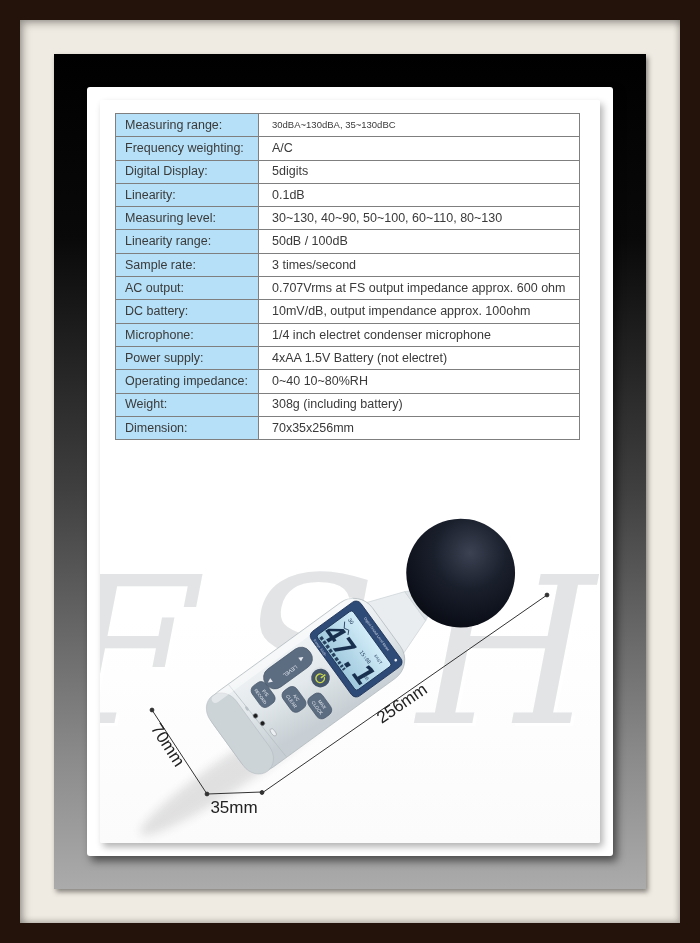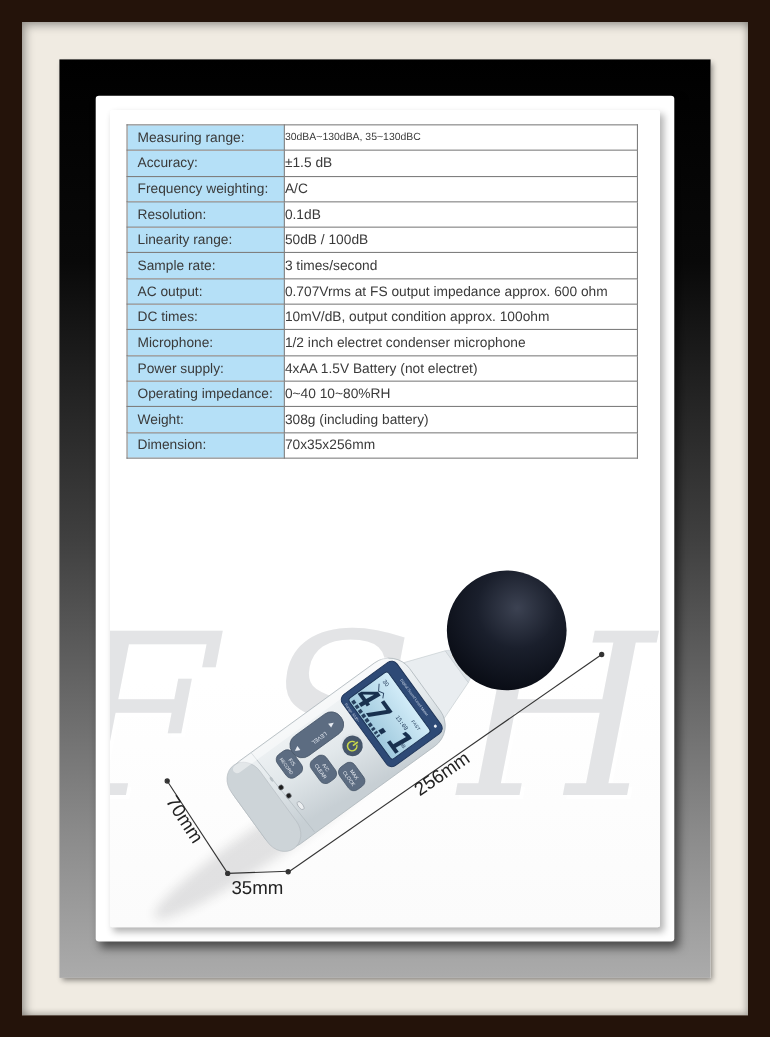--- a/index.html
+++ b/index.html
@@ -29,69 +29,73 @@
   table.spec{
     position:absolute;left:15px;top:13px;width:465px;
     border-collapse:collapse;table-layout:fixed;
   }
   table.spec td{
     border:1px solid #7f7f7f;height:22.3px;padding:0 6px 0 9px;
     font-size:12.5px;color:#3a3a3a;white-space:nowrap;overflow:hidden;
     line-height:1;
   }
   table.spec td.lab{background:#b5e0f7;width:127px;}
-  table.spec td.val{padding-left:0;}
+  table.spec td.val{padding-left:13px;}
   table.spec td.val.small{font-size:9.5px;}
   svg.photo{position:absolute;left:0;top:405px;}
 </style>
 </head>
 <body>
 
 <div class="mat">
   <div class="gframe">
     <div class="card">
       <div class="panel">
 
         <table class="spec">
           <tbody>
               <tr>
                 <td class="lab">Measuring range:</td>
                 <td class="val small">30dBA~130dBA, 35~130dBC</td>
               </tr>
               <tr>
-                <td class="lab">Accuracy:</td>
-                <td class="val">±1.5 dB</td>
-              </tr>
-              <tr>
                 <td class="lab">Frequency weighting:</td>
                 <td class="val">A/C</td>
               </tr>
               <tr>
-                <td class="lab">Resolution:</td>
+                <td class="lab">Digital Display:</td>
+                <td class="val">5digits</td>
+              </tr>
+              <tr>
+                <td class="lab">Linearity:</td>
                 <td class="val">0.1dB</td>
+              </tr>
+              <tr>
+                <td class="lab">Measuring level:</td>
+                <td class="val">30~130, 40~90, 50~100, 60~110, 80~130</td>
               </tr>
               <tr>
                 <td class="lab">Linearity range:</td>
                 <td class="val">50dB / 100dB</td>
               </tr>
               <tr>
                 <td class="lab">Sample rate:</td>
                 <td class="val">3 times/second</td>
               </tr>
               <tr>
                 <td class="lab">AC output:</td>
                 <td class="val">0.707Vrms at FS output impedance approx. 600 ohm</td>
               </tr>
               <tr>
-                <td class="lab">DC times:</td>
-                <td class="val">10mV/dB, output condition approx. 100ohm</td>
+                <td class="lab">DC battery:</td>
+                <td class="val">10mV/dB, output impendance approx. 100ohm</td>
               </tr>
               <tr>
                 <td class="lab">Microphone:</td>
-                <td class="val">1/2 inch electret condenser microphone</td>
+                <td class="val">1/4 inch electret condenser microphone</td>
               </tr>
               <tr>
                 <td class="lab">Power supply:</td>
                 <td class="val">4xAA 1.5V Battery (not electret)</td>
               </tr>
               <tr>
                 <td class="lab">Operating impedance:</td>
                 <td class="val">0~40 10~80%RH</td>
               </tr>
               <tr>

